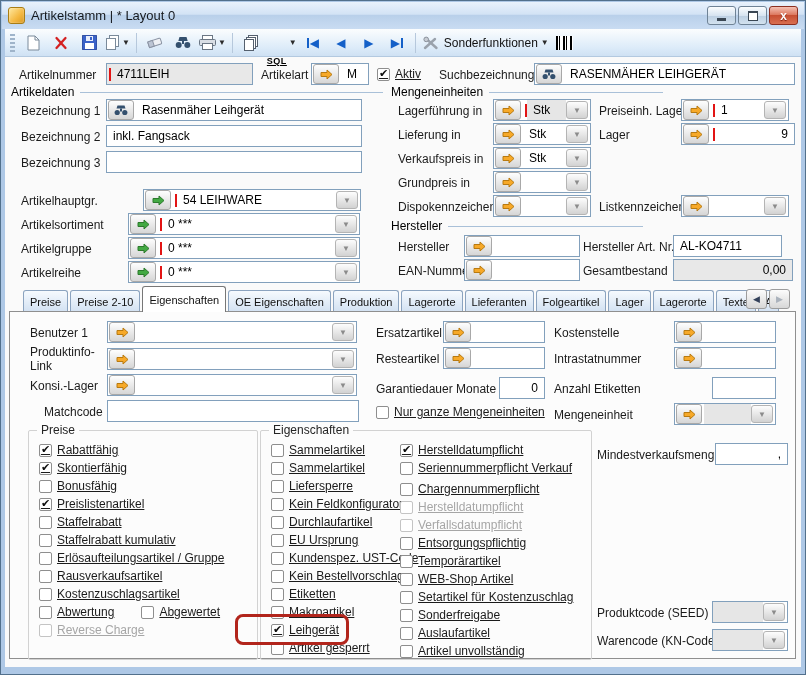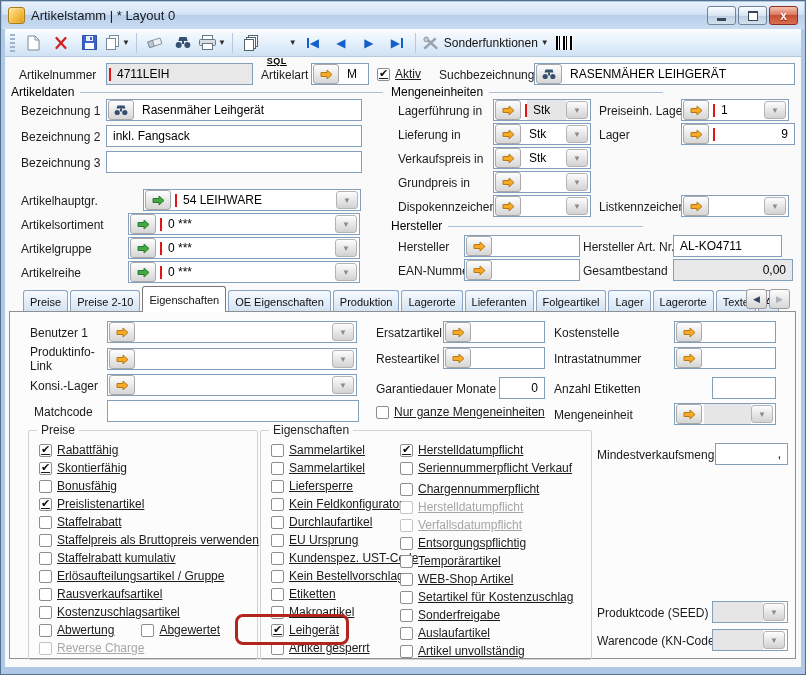--- a/index.html
+++ b/index.html
@@ -456,21 +456,21 @@
       <span class="lbl pos" style="left:20px;top:67px">Konsi.-Lager</span>
       <div class="combo pos" style="left:97px;top:62px;width:250px">
         <span class="ab">
             <svg width="13" height="11" viewBox="0 0 13 11">
               <path d="M1 3.5h6V1l5 4.5L7 10V7.5H1z" fill="#F7A928" stroke="#B87A10"></path>
             </svg>
           </span>
         <span class="v"></span>
         <span class="dd">▼</span>
       </div>
-      <span class="lbl pos" style="left:24px;top:93px">Matchcode</span>
+      <span class="lbl pos" style="left:34px;top:93px">Matchcode</span>
       <div class="fld pos" style="left:97px;top:88px;width:252px">
           <span class="v"></span>
         </div>
 
       <span class="lbl pos" style="left:366px;top:14px">Ersatzartikel</span>
       <div class="combo pos" style="left:433px;top:9px;width:102px">
         <span class="ab">
             <svg width="13" height="11" viewBox="0 0 13 11">
               <path d="M1 3.5h6V1l5 4.5L7 10V7.5H1z" fill="#F7A928" stroke="#B87A10"></path>
             </svg>
@@ -543,24 +543,20 @@
               <span class="cb"></span>
               <span>Bonusfähig</span>
             </div>
           <div class="cbrow" data-checked="true">
               <span class="cb"></span>
               <span>Preislistenartikel</span>
             </div>
           <div class="cbrow" data-checked="false">
               <span class="cb"></span>
               <span>Staffelrabatt</span>
-            </div>
-          <div class="cbrow" data-checked="false">
-              <span class="cb"></span>
-              <span>Staffelpreis als Bruttopreis verwenden</span>
             </div>
           <div class="cbrow" data-checked="false">
               <span class="cb"></span>
               <span>Staffelrabatt kumulativ</span>
             </div>
           <div class="cbrow" data-checked="false">
               <span class="cb"></span>
               <span>Erlösaufteilungsartikel / Gruppe</span>
             </div>
           <div class="cbrow" data-checked="false">

